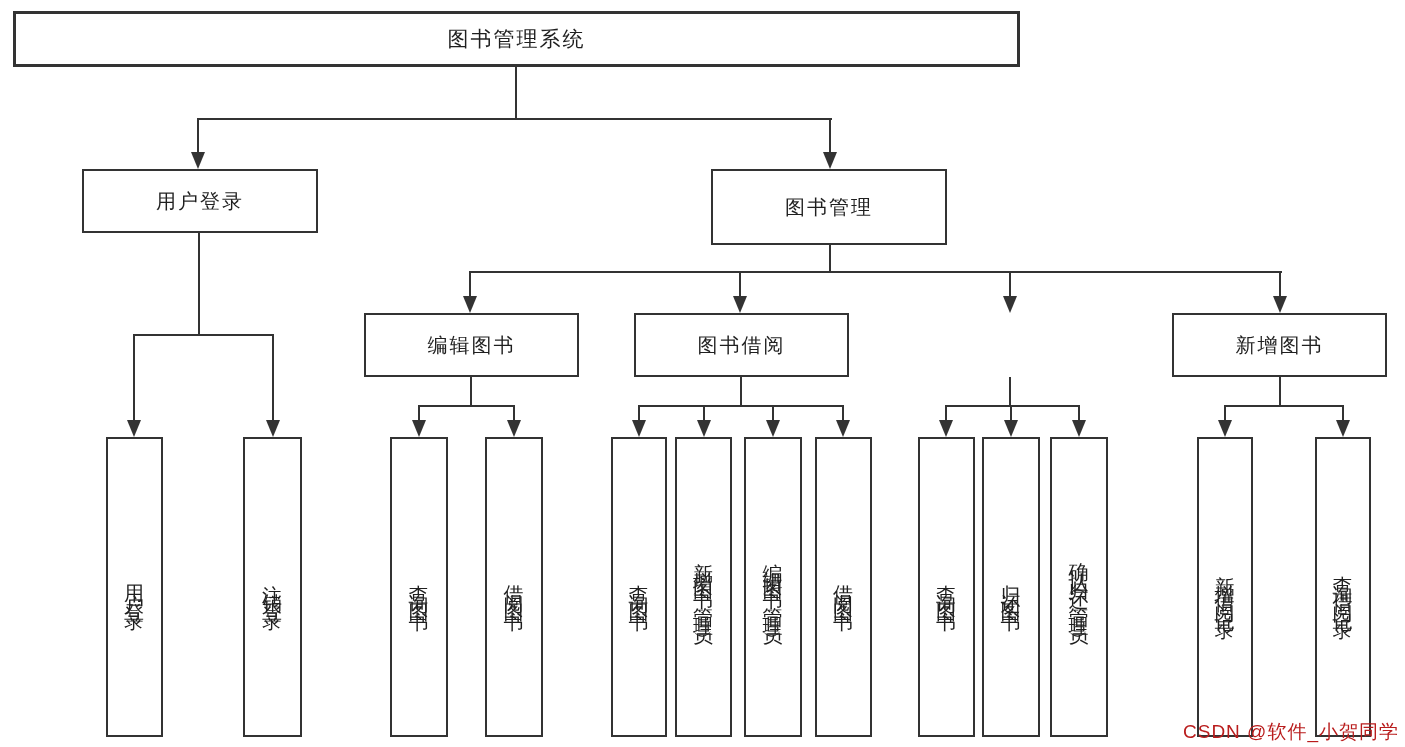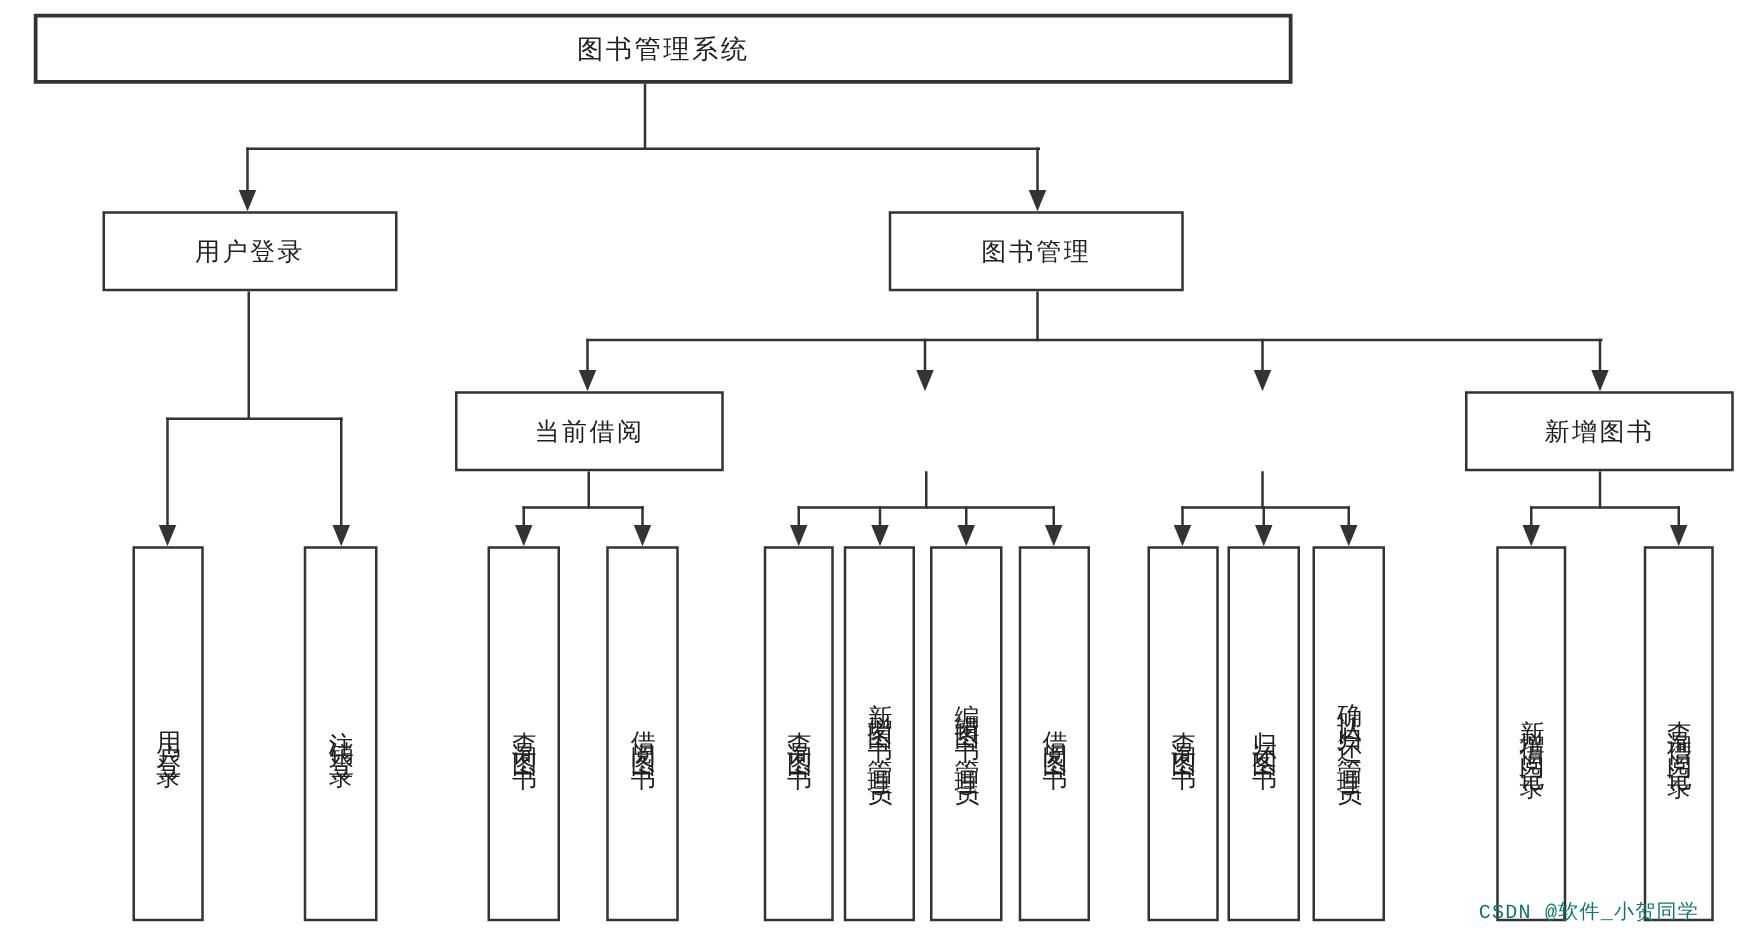--- a/index.html
+++ b/index.html
@@ -22,21 +22,21 @@
     color:var(--text);
   }
   .line { position:absolute; background:var(--line); z-index:1; }
   .arrow {
     position:absolute; width:0; height:0; z-index:1;
     border-left:7px solid transparent; border-right:7px solid transparent;
     border-top:17px solid var(--line);
   }
   .watermark {
     position:absolute; left:1183px; top:719px; z-index:10;
-    font-size:16px; letter-spacing:1px; color:#0f766e; white-space:nowrap;font-family:Liberation Mono, monospace;
+    font-size:19px; letter-spacing:1px; color:#b91c1c; white-space:nowrap;
   }
 </style>
 </head>
 <body>
 
 <div class="canvas">
 
   <div class="line" style="left:515px;top:66px;width:2px;height:53px;"></div>
   <div class="line" style="left:197px;top:118px;width:635px;height:2px;"></div>
   <div class="line" style="left:197px;top:118px;width:2px;height:37px;"></div>
@@ -89,33 +89,36 @@
   <div class="line" style="left:1078px;top:405px;width:2px;height:17px;"></div>
   <div class="arrow" style="left:1072px;top:420px;"></div>
 
   <div class="line" style="left:1279px;top:377px;width:2px;height:30px;"></div>
   <div class="line" style="left:1224px;top:405px;width:120px;height:2px;"></div>
   <div class="line" style="left:1224px;top:405px;width:2px;height:17px;"></div>
   <div class="arrow" style="left:1218px;top:420px;"></div>
   <div class="line" style="left:1342px;top:405px;width:2px;height:17px;"></div>
   <div class="arrow" style="left:1336px;top:420px;"></div>
 
-  <div class="node hbox rootbox" style="left:27px;top:11px;width:1007px;height:56px;">
+  <div class="node hbox rootbox" style="left:13px;top:11px;width:1007px;height:56px;">
     <span>图书管理系统</span>
   </div>
 
   <div class="node hbox" style="left:82px;top:169px;width:236px;height:64px;">
     <span>用户登录</span>
   </div>
-  <div class="node hbox" style="left:711px;top:169px;width:236px;height:64px;">
+  <div class="node hbox" style="left:711px;top:169px;width:236px;height:76px;">
     <span>图书管理</span>
   </div>
 
   <div class="node hbox" style="left:364px;top:313px;width:215px;height:64px;">
-    <span>当前借阅</span>
+    <span>编辑图书</span>
+  </div>
+  <div class="node hbox" style="left:634px;top:313px;width:215px;height:64px;">
+    <span>图书借阅</span>
   </div>
   <div class="node hbox" style="left:1172px;top:313px;width:215px;height:64px;">
     <span>新增图书</span>
   </div>
 
   <div class="node vbox" style="left:106px;top:437px;width:57px;height:300px;">
     <span class="vtext">用户登录</span>
   </div>
   <div class="node vbox" style="left:243px;top:437px;width:59px;height:300px;">
     <span class="vtext">注销登录</span>

